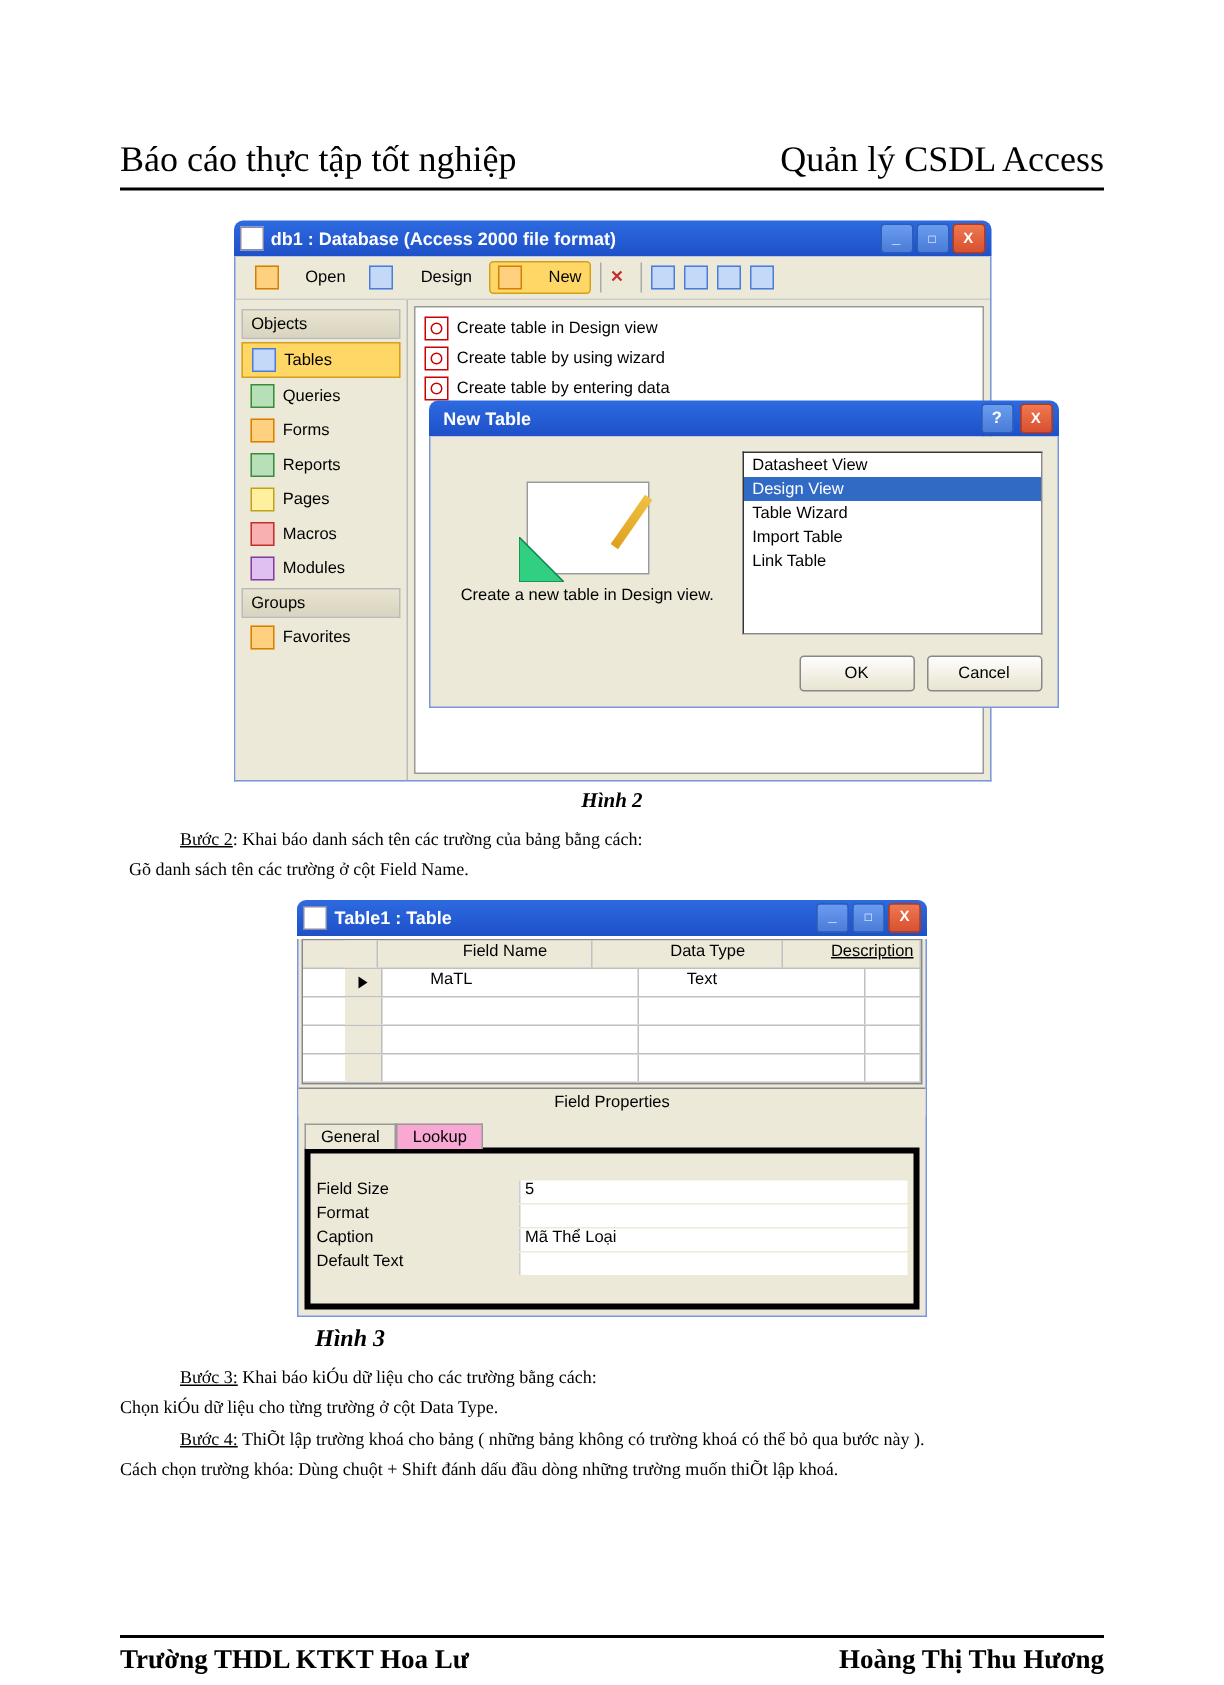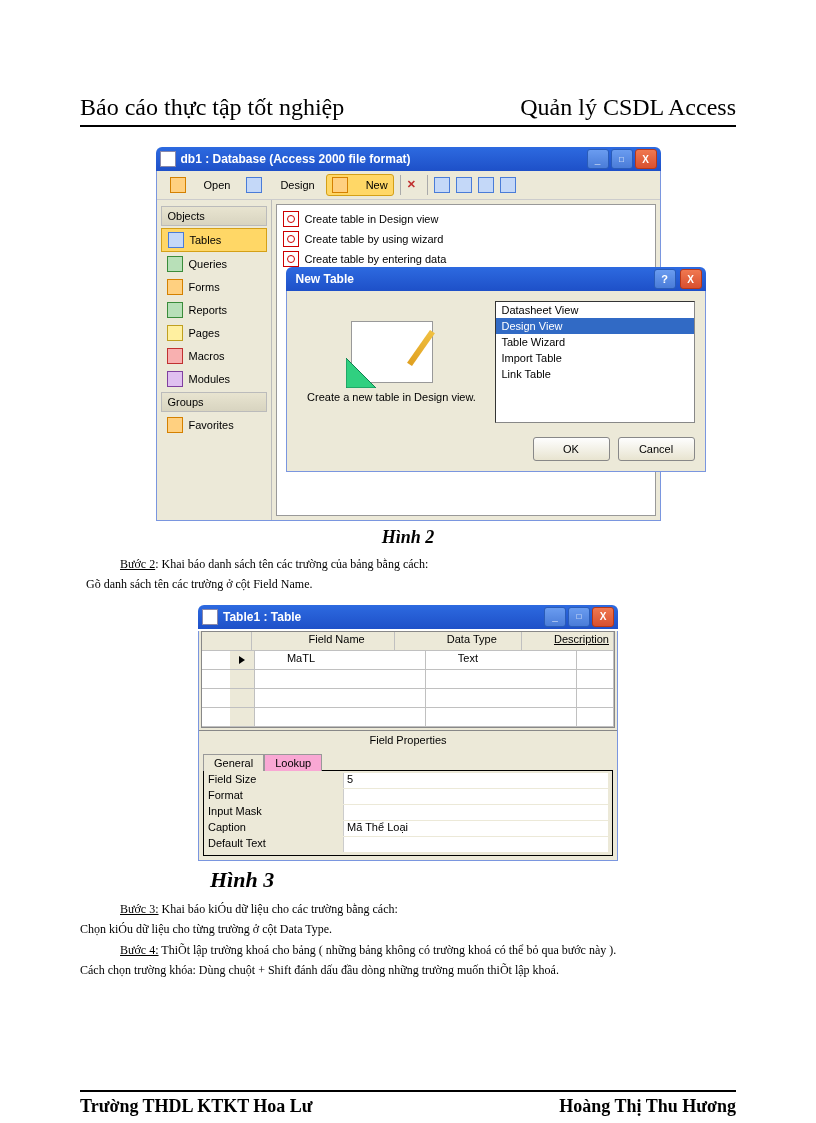--- a/index.html
+++ b/index.html
@@ -1,21 +1,21 @@
 <!DOCTYPE html>
 <html><head>
 <meta charset="utf-8">
 <style>
   body { margin:0; font-family:"Times New Roman",serif; background:#fff; width:816px; }
   .page { width:816px; height:1123px; box-sizing:border-box; padding:0; position:relative; }
   .header { display:flex; justify-content:space-between; padding:50px 80px 0 80px; font-size:24px;margin-top:44px; }
   .hr1 { border:none; border-top:2px solid #000; margin:4px 80px 0 80px; }
   .content { padding:0 80px; }
-  .caption { text-align:center; font-style:italic; font-weight:bold; font-size:18px; margin:6px 0; }
-  .caption3 { font-style:italic; font-weight:bold; font-size:22px; margin:6px 0 6px 130px; }
+  .caption { text-align:center; font-style:italic; font-weight:bold; font-size:14px; margin:6px 0; }
+  .caption3 { font-style:italic; font-weight:bold; font-size:16px; margin:6px 0 6px 130px; }
   .para { font-size:12px; line-height:1.7; }
   .indent { text-indent:40px; }
   .u { text-decoration:underline; }
   .footer { position:absolute; bottom:50px; left:80px; right:80px; }
   .fhr { border:none; border-top:2px solid #000; margin:0 0 4px 0; }
   .frow { display:flex; justify-content:space-between; font-size:18px; font-weight:bold; }
 
   
   .fig2-wrap { display:flex; justify-content:center; margin-top:20px; }
   .dbwin { width:505px; font-family:Tahoma,Arial,sans-serif; font-size:11px; position:relative; }
@@ -73,21 +73,21 @@
   .tcell.sel { width:16px; background:#ece9d8; display:flex; align-items:center; justify-content:center; }
   .tcell.fn { width:135px; }
   .tcell.dt { width:115px; }
   .tcell.de { flex:1;text-decoration:underline; }
   .arrow { width:0; height:0; border-top:4px solid transparent; border-bottom:4px solid transparent; border-left:6px solid #000; }
   .fprops { background:#ece9d8; text-align:center; padding:3px; border-top:1px solid #888; }
   .tabs { display:flex; padding:4px 4px 0 4px; gap:0; }
   .tab { background:#ece9d8; border:1px solid #999; border-bottom:none; padding:2px 10px; position:relative; top:1px; }
   .tab.active { background:#ece9d8; z-index:2; }
   .tab.inactive { background:#f9a8d4; }
-  .props { background:#ece9d8; border:1px solid #000000; margin:0 4px 4px 4px; padding:2px 4px; }
+  .props { background:#ece9d8; border:4px solid #000000; margin:0 4px 4px 4px; padding:18px 4px; }
   .prow { display:flex; height:16px; }
   .plabel { width:135px; }
   .pval { flex:1; background:#fff; border-left:1px solid #ccc; padding:0 3px; height:15px; }
 
   
   .sq { border:1px solid; }
   .blue { background:#c4d8f8; border-color:#4a7cd8; }
   .green { background:#b8e0b8; border-color:#3a8c3a; }
   .orange { background:#ffd080; border-color:#d48000; }
   .red { background:#f8b0b0; border-color:#c03030; }
@@ -290,24 +290,20 @@
           <div class="props">
             <div class="prow">
                 <div class="plabel">Field Size</div>
                 <div class="pval">5</div>
               </div>
             <div class="prow">
                 <div class="plabel">Format</div>
                 <div class="pval"></div>
               </div>
             <div class="prow">
-                <div class="plabel">Input Mask</div>
-                <div class="pval"></div>
-              </div>
-            <div class="prow">
                 <div class="plabel">Caption</div>
                 <div class="pval">Mã Thể Loại</div>
               </div>
             <div class="prow">
                 <div class="plabel">Default Text</div>
                 <div class="pval"></div>
               </div>
           </div>
         </div>
       </div>

